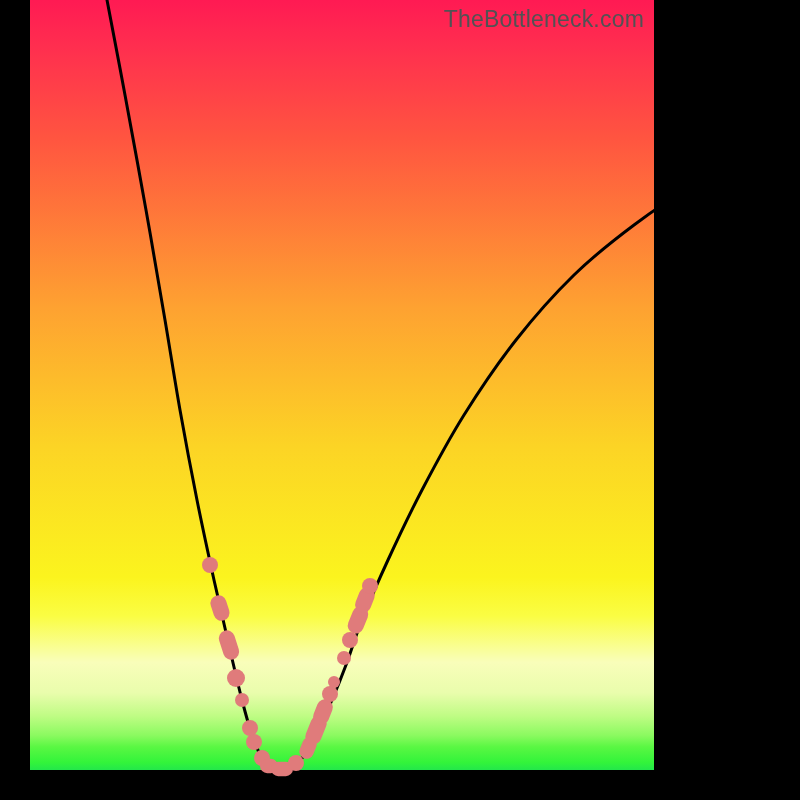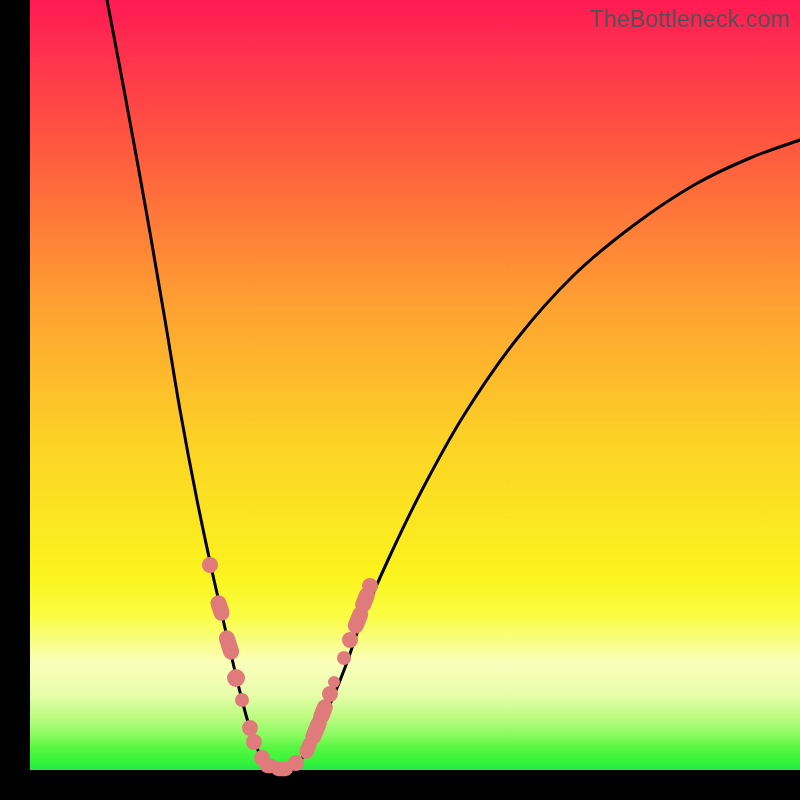--- a/index.html
+++ b/index.html
@@ -8,21 +8,21 @@
     width: 800px;
     height: 800px;
     background: #000;
     font-family: Arial, Helvetica, sans-serif;
     overflow: hidden;
   }
   .frame {
     position: absolute;
     left: 30px;
     top: 0;
-    width: 770px;
+    width: 624px;
     height: 770px;
     background: linear-gradient(to bottom,
       #ff1a53 0%,
       #ff2e4f 6%,
       #ff5540 18%,
       #fea231 40%,
       #fcd425 58%,
       #fbf41e 75%,
       #fafd43 80%,
       #f9fe9c 84.5%,

